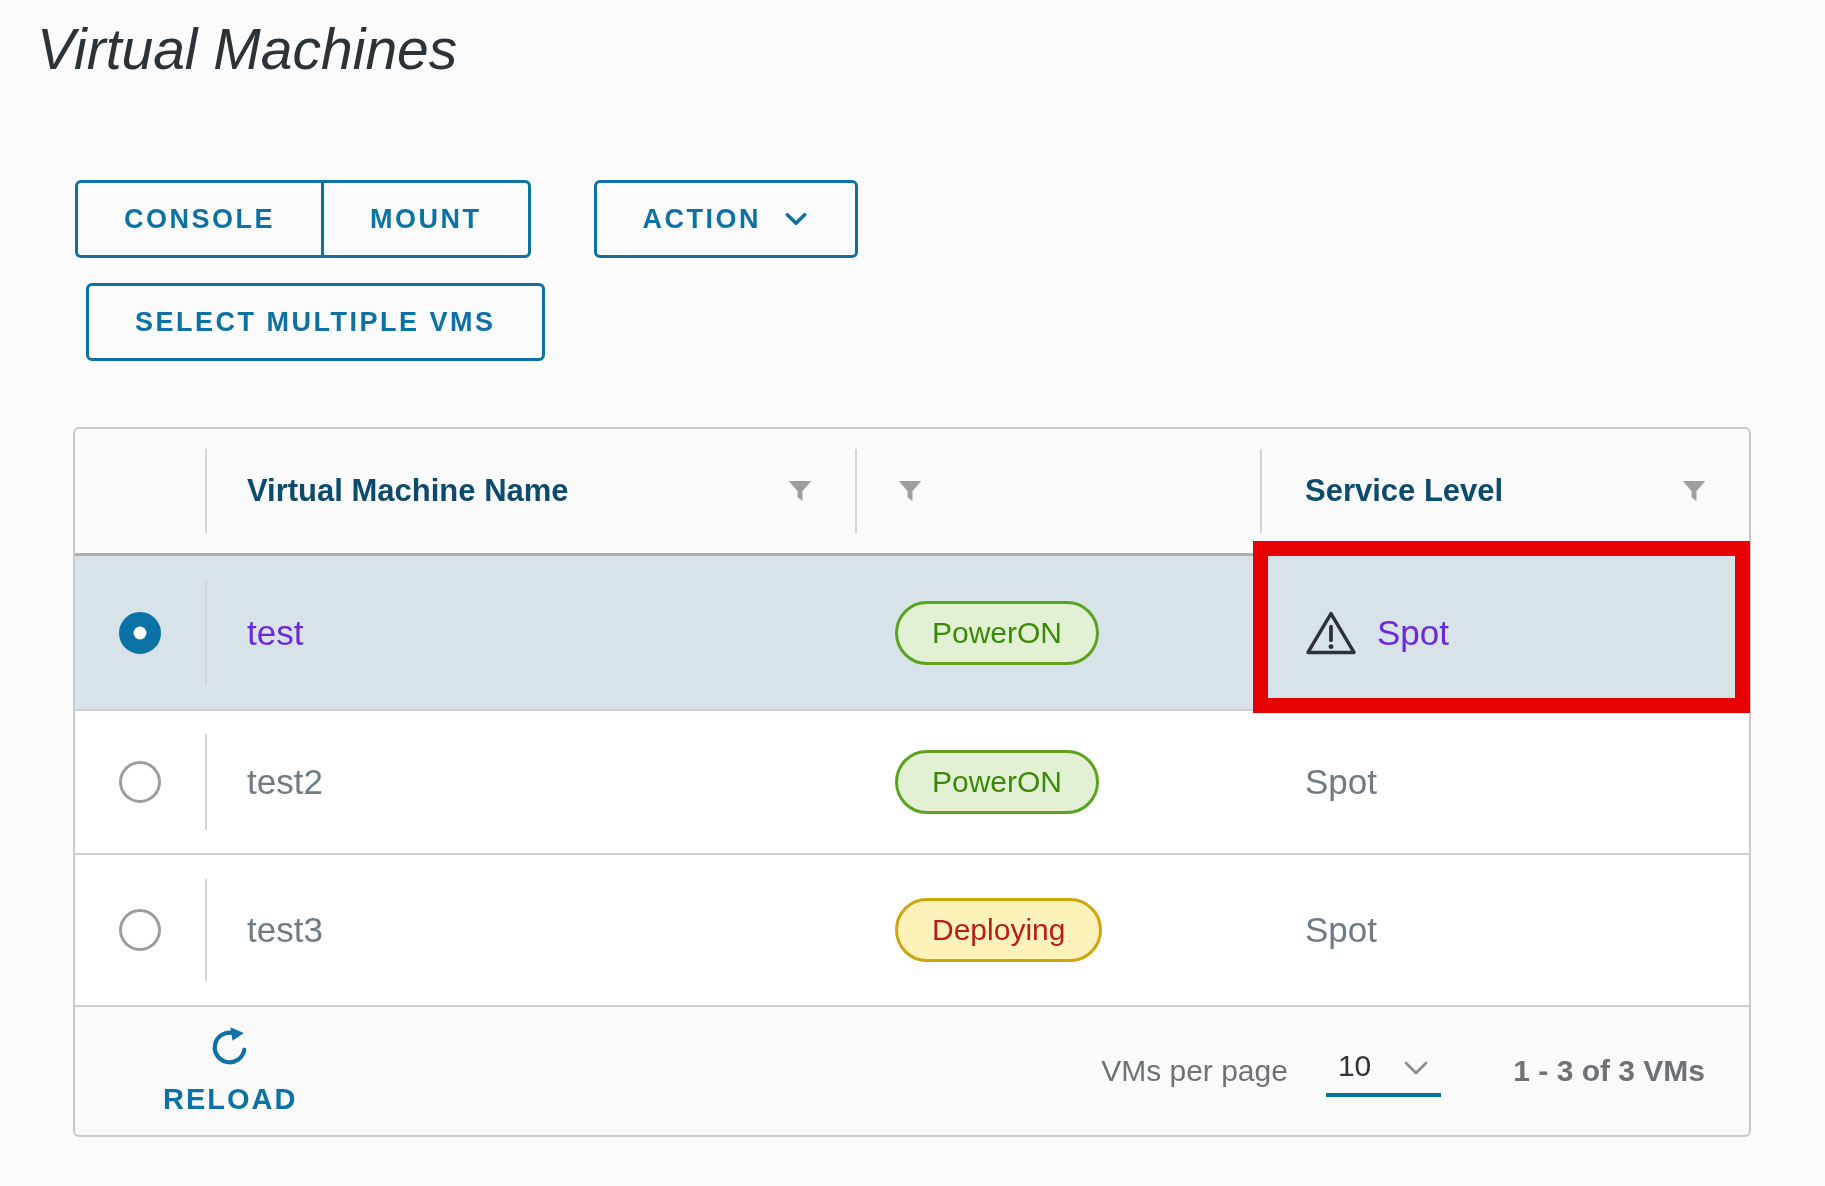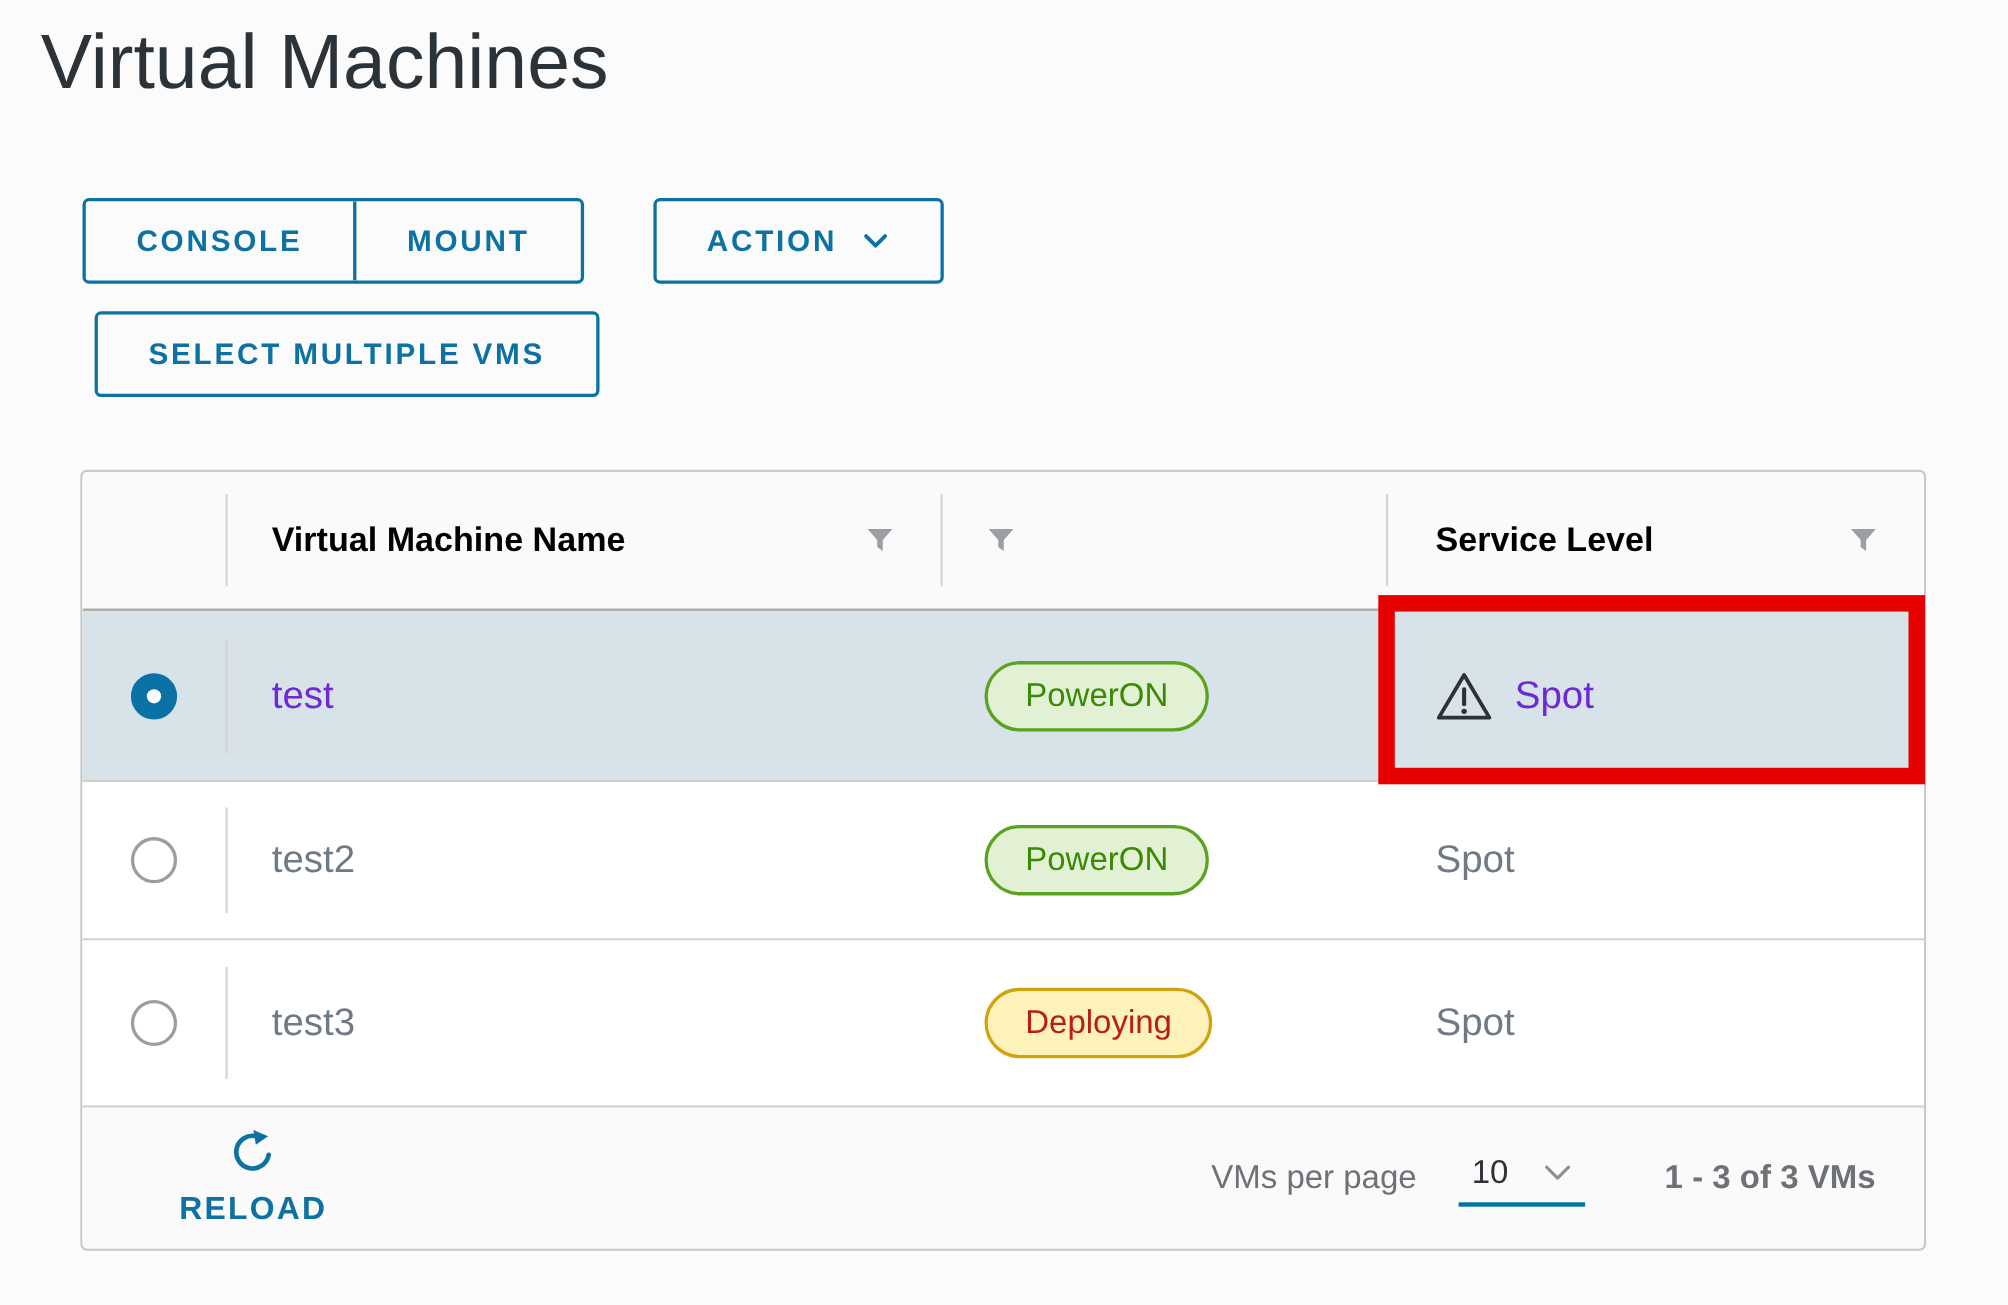--- a/index.html
+++ b/index.html
@@ -7,21 +7,21 @@
   body {
     position:relative;
     background:#fbfbfb;
     font-family:"Liberation Sans", sans-serif;
     overflow:hidden;
   }
 
   
   .page-title {
     position:absolute; left:37px; top:16px;
-    font-size:70px; font-weight:300; color:#2b3238; letter-spacing:0;
+    font-size:57px; font-weight:300; color:#2b3238; letter-spacing:0;font-style:italic;
   }
 
   
   .toolbar-row1 { position:absolute; left:75px; top:180px; display:flex; gap:63px; }
   .toolbar-row2 { position:absolute; left:86px; top:283px; }
 
   .btn {
     display:inline-flex; align-items:center; justify-content:center;
     height:78px; padding:0 46px;
     background:transparent; border:3px solid #0d72a3; border-radius:6px;
@@ -52,21 +52,21 @@
 
   .col { display:flex; align-items:center; height:100%; position:relative; }
   .col-radio   { width:130px; justify-content:center; }
   .col-name    { width:650px; padding:0 40px 0 42px; }
   .col-status  { width:405px; padding:0 40px; }
   .col-service { width:489px; padding:0 40px 0 45px; }
 
   .vsep::before {
     content:""; position:absolute; left:0; top:16%; height:68%; width:2px; background:#d4d4d4;
   }
-  .dg-header .col { font-size:31px; font-weight:600; color:#000000; }
+  .dg-header .col { font-size:31px; font-weight:600; color:#0c4a6e; }
   .dg-header .col .label { flex:1; }
 
   .funnel { display:inline-flex; flex:0 0 auto; }
 
   
   .radio {
     width:42px; height:42px; border-radius:50%;
     border:3px solid #9d9d9d; background:#fff; position:relative; display:inline-block;
     cursor:pointer;
   }
@@ -98,21 +98,21 @@
     border-radius:0 0 6px 6px; color:#6e7277; font-size:30px;
   }
   .reload-btn {
     display:inline-flex; align-items:center; gap:14px;
     background:none; border:none; cursor:pointer;
     color:#0d72a3; font-family:"Liberation Sans", sans-serif;
     font-size:29px; font-weight:600; letter-spacing:2px;flex-direction:column;
   }
   .pager { margin-left:auto; display:inline-flex; align-items:center; gap:38px; }
   .per-page-select {
-    display:inline-flex; align-items:center; gap:30px;
+    display:inline-flex; align-items:flex-end; gap:30px;
     background:none; border:none; border-bottom:4px solid #0072a3;
     padding:4px 10px 10px 12px; cursor:pointer;
     font-family:"Liberation Sans", sans-serif; font-size:30px; color:#2e3136;
   }
   .range-label { margin-left:34px; white-space:nowrap;font-weight:bold; }
 
   
   .annotation-box {
     position:absolute; left:1253px; top:541px; width:497px; height:172px;
     border:15px solid #e60000; pointer-events:none; z-index:10;

